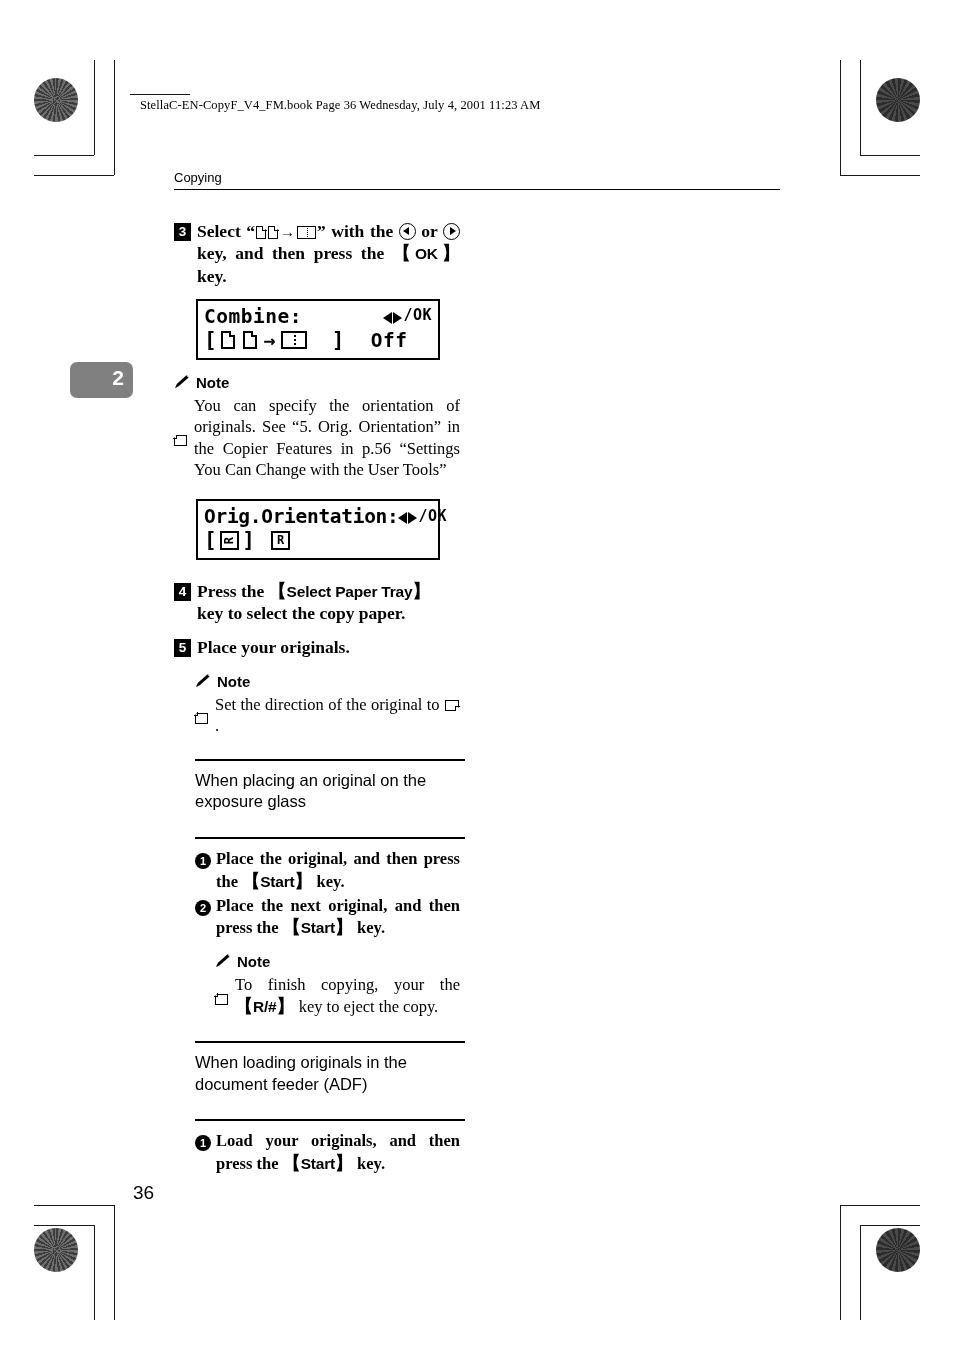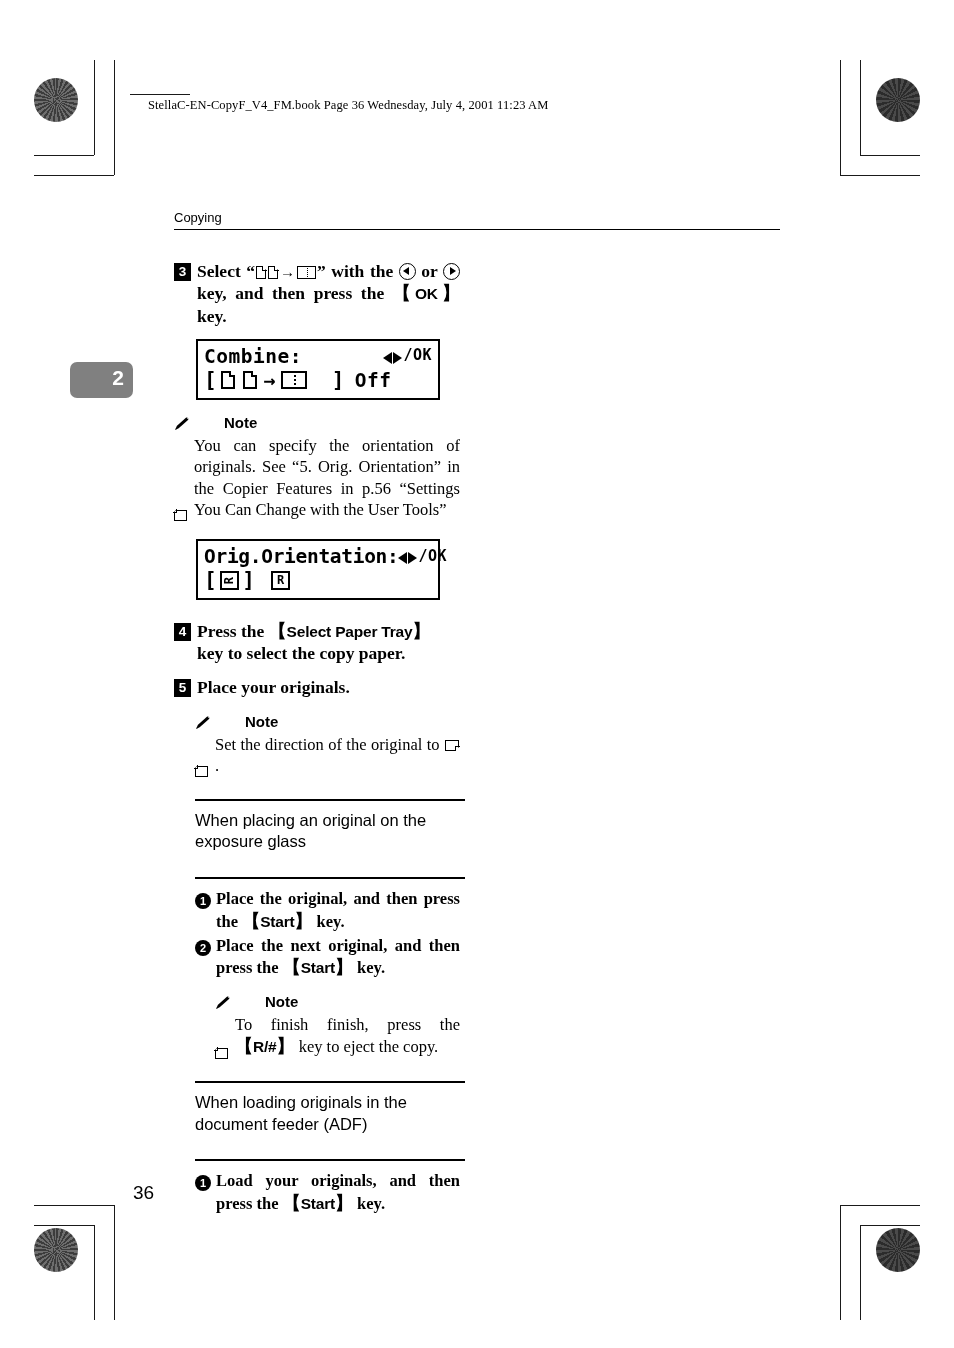--- a/index.html
+++ b/index.html
@@ -37,21 +37,21 @@
       repeating-conic-gradient(#3c3c3c 0 7deg, #6e6e6e 7deg 14deg);
   }
   .reg-dot.dark {
     background:
       repeating-conic-gradient(#2b2b2b 0 9deg, #4a4a4a 9deg 18deg);
   }
 
   
   .filebook {
     position: absolute;
-    left: 148px; top: 98px;
+    left: 140px; top: 98px;
     font-family: "Liberation Serif", serif;
     font-size: 12.5px;
     letter-spacing: 0.1px;
     white-space: nowrap;
     color: #000;
   }
 
   
   .chapter-tab {
     position: absolute;
@@ -73,21 +73,20 @@
   .content {
     position: absolute;
     left: 174px; top: 170px;
     width: 610px;
   }
   .running-head {
     font-family: "Liberation Sans", sans-serif;
     font-size: 13px;
     color: #000;
     padding-bottom: 4px;
-    margin-top: 40px;
   }
   .head-rule {
     border-bottom: 1px solid #000;
     width: 606px;
     margin-bottom: 30px;
   }
 
   .col { width: 286px; }
 
   
@@ -222,36 +221,35 @@
     right: -1.6px; bottom: -1.6px;
     width: 5px; height: 5px;
     border-left: 1.6px solid #000;
     border-top: 1.6px solid #000;
     box-sizing: border-box;
   }
 
   
   .note-head {
     display: flex;
-    align-items: flex-end;
+    align-items: flex-start;
     font-family: "Liberation Sans", sans-serif;
     font-weight: bold;
     font-size: 15px;
     margin-top: 14px;
     margin-bottom: 4px;
-    gap: 28px;
   }
   .pencil-icon {
     width: 17px; height: 15px;
     margin-right: 5px;
     flex: 0 0 auto;
   }
   .note-item {
     display: flex;
-    align-items: flex-end;
+    align-items: center;
     font-family: "Liberation Serif", serif;
     font-size: 16.5px;
     line-height: 1.31;
   }
   .note-bullet {
     flex: 0 0 auto;
     width: 13px; height: 11px;
     border: 1.6px solid #000;
     box-sizing: border-box;
     margin-right: 7px;
@@ -315,21 +313,21 @@
     position: absolute;
     top: 1px;
     width: 0; height: 0;
     border-top: 6px solid transparent;
     border-bottom: 6px solid transparent;
   }
   .lcd-arrows::before { left: 0;  border-right: 9px solid #000; }
   .lcd-arrows::after  { right: 0; border-left: 9px solid #000; }
 
   .lcd-bracket { font-family: "DejaVu Sans Mono", monospace; font-weight: bold; font-size: 21px; }
-  .lcd-val { margin-left: 10px; }
+  .lcd-val { margin-left: 26px; }
 
   
   .lp {
     display: inline-block;
     width: 14px; height: 18px;
     border: 2px solid #000;
     position: relative;
     box-sizing: border-box;
     margin: 0 4px;
     vertical-align: -3px;
@@ -600,21 +598,21 @@
           <div class="note-head">
             <svg class="pencil-icon" viewBox="0 0 20 17">
               <path d="M2 15.5 L5.5 14 L17.5 3.5 L15 0.8 L3.2 11.4 Z" fill="#000"></path>
               <path d="M1.2 16.2 L4.3 14.8 L2.6 12.9 Z" fill="#000"></path>
               <path d="M14.6 1.2 L17.6 4.0" stroke="#fff" stroke-width="0.9" fill="none"></path>
             </svg>
             <span>Note</span>
           </div>
           <div class="note-item">
             <span class="note-bullet"></span>
-            <span class="note-text"><span>To finish finish, press the </span><span class="kb">【</span><span class="keycap">R/#</span><span class="kb">】</span><span> key to eject the copy.</span></span>
+            <span class="note-text"><span>To finish copying, your the </span><span class="kb">【</span><span class="keycap">R/#</span><span class="kb">】</span><span> key to eject the copy.</span></span>
           </div>
         </div>
       </div>
 
       <div class="indent-block">
         <div class="sub-rule-top"></div>
         <div class="sub-title">When loading originals in the document feeder (ADF)</div>
         <div class="sub-rule-bot"></div>
 
         <div class="substep">

